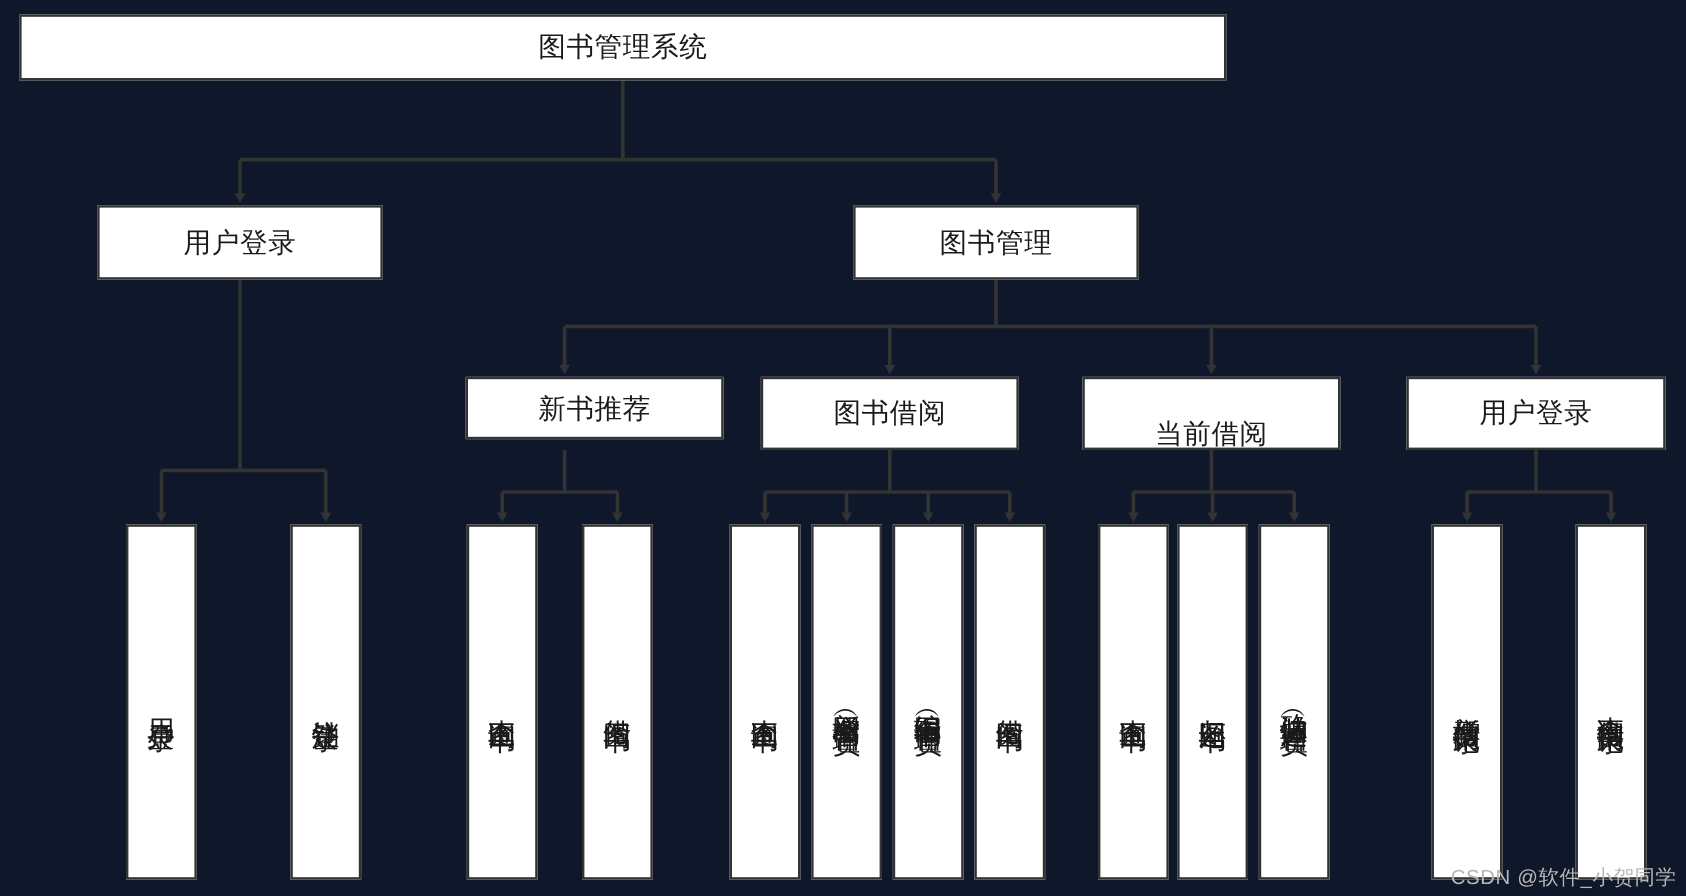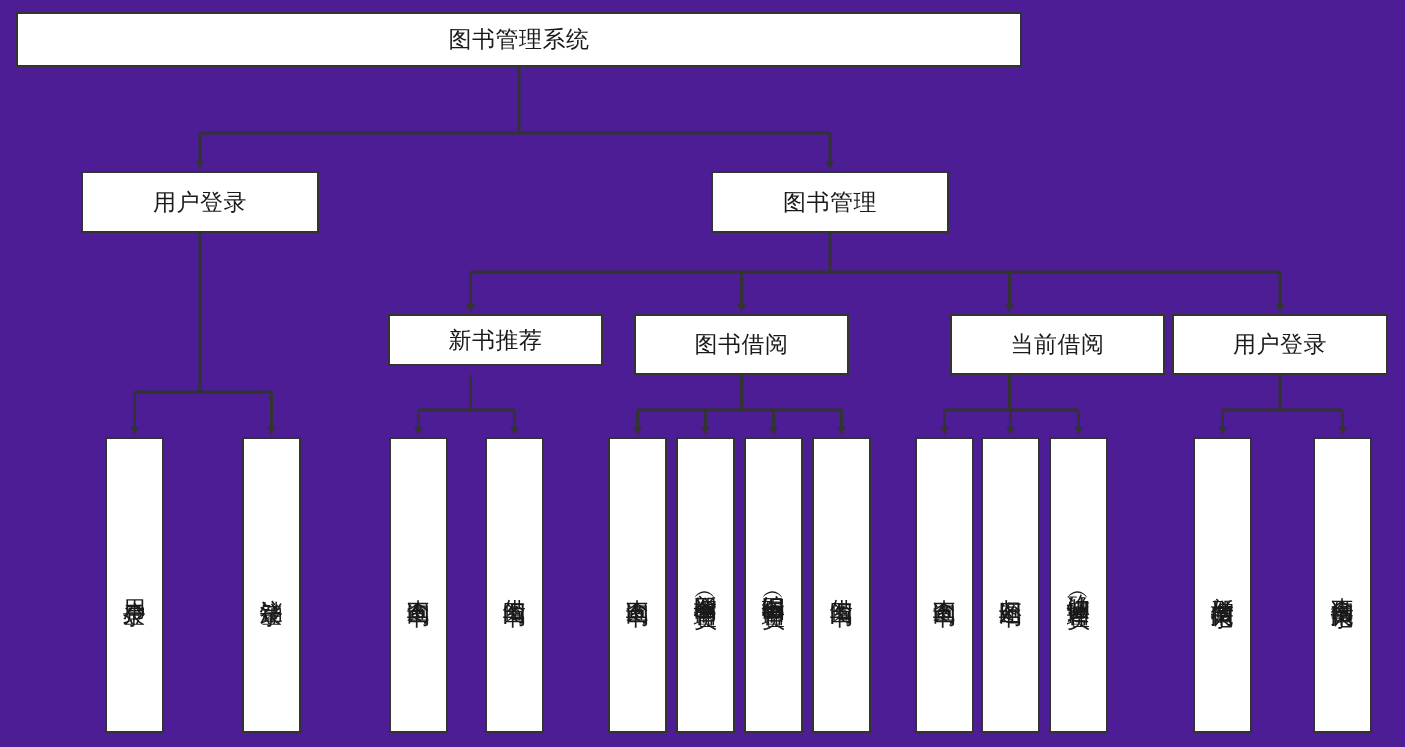--- a/index.html
+++ b/index.html
@@ -10,21 +10,21 @@
   body {
     width: 1405px;
     height: 747px;
     font-family: "Liberation Sans", "DejaVu Sans", sans-serif;
     overflow: hidden;
   }
   #diagram-root {
     position: relative;
     width: 1405px;
     height: 747px;
-    background: #4c1d95;
+    background: #0f172a;
   }
   svg.edges {
     position: absolute;
     left: 0;
     top: 0;
     width: 1405px;
     height: 747px;
     pointer-events: none;
   }
   .node {
@@ -119,21 +119,21 @@
       </div>
       <div class="node horizontal" style="left: 711px; top: 171px; width: 238px; height: 62px;">
         <span class="label">图书管理</span>
       </div>
       <div class="node horizontal" style="left: 363px; top: 314px; width: 215px; height: 52px; margin-left: 25px;">
         <span class="label">新书推荐</span>
       </div>
       <div class="node horizontal" style="left: 634px; top: 314px; width: 215px; height: 61px; justify-content: center;">
         <span class="label">图书借阅</span>
       </div>
-      <div class="node horizontal" style="left: 950px; top: 314px; width: 215px; height: 61px;">
+      <div class="node horizontal" style="left: 902px; top: 314px; width: 215px; height: 61px; align-items: flex-end;">
         <span class="label">当前借阅</span>
       </div>
       <div class="node horizontal" style="left: 1172px; top: 314px; width: 216px; height: 61px;">
         <span class="label">用户登录</span>
       </div>
       <div class="node vertical" style="left: 105px; top: 437px; width: 59px; height: 296px;">
         <span class="label">用户登录</span>
       </div>
       <div class="node vertical" style="left: 242px; top: 437px; width: 59px; height: 296px;">
         <span class="label">注销登录</span>
@@ -165,13 +165,14 @@
       <div class="node vertical" style="left: 1049px; top: 437px; width: 59px; height: 296px;">
         <span class="label">确认归还（管理员）</span>
       </div>
       <div class="node vertical" style="left: 1193px; top: 437px; width: 59px; height: 296px;">
         <span class="label">新增借阅记录</span>
       </div>
       <div class="node vertical" style="left: 1313px; top: 437px; width: 59px; height: 296px;">
         <span class="label">查询借阅记录</span>
       </div>
     </div>
+  <div class="watermark">CSDN @软件_小贺同学</div>
 </div>
 
 </body></html>

